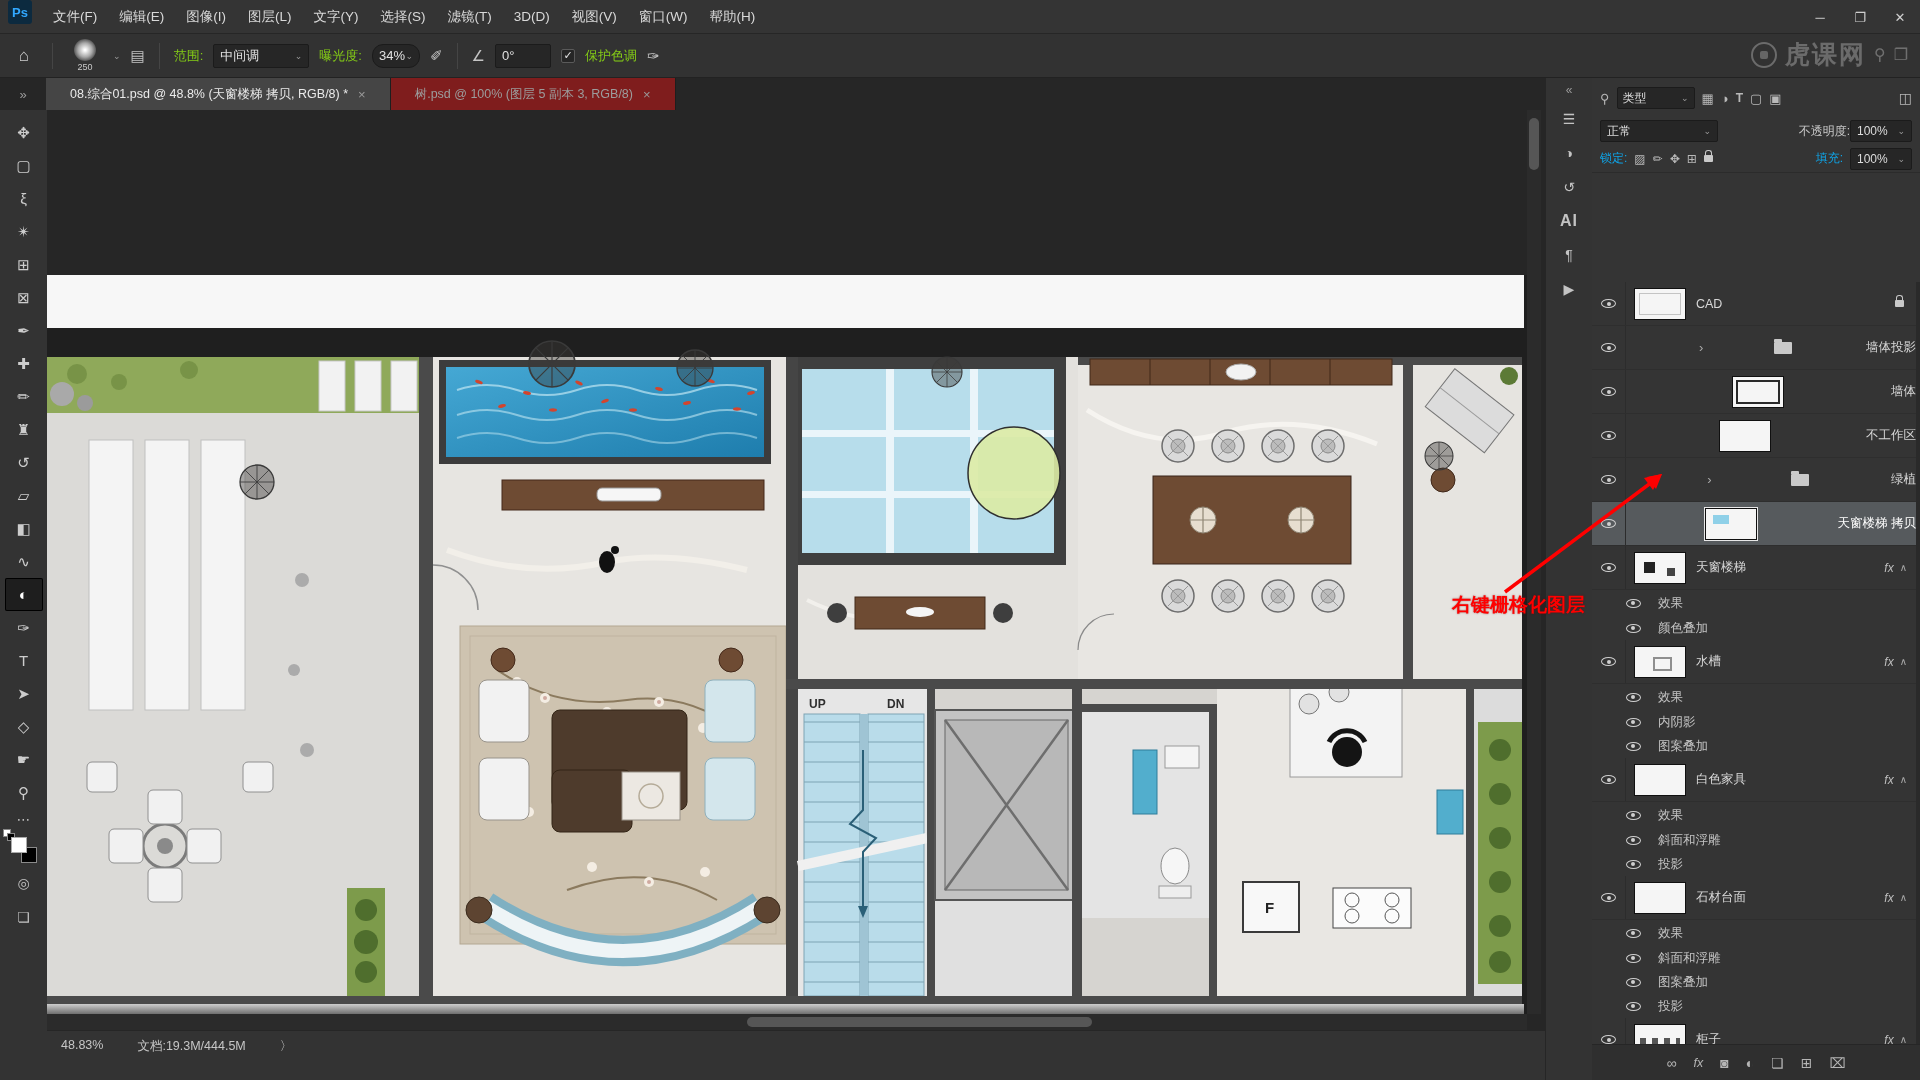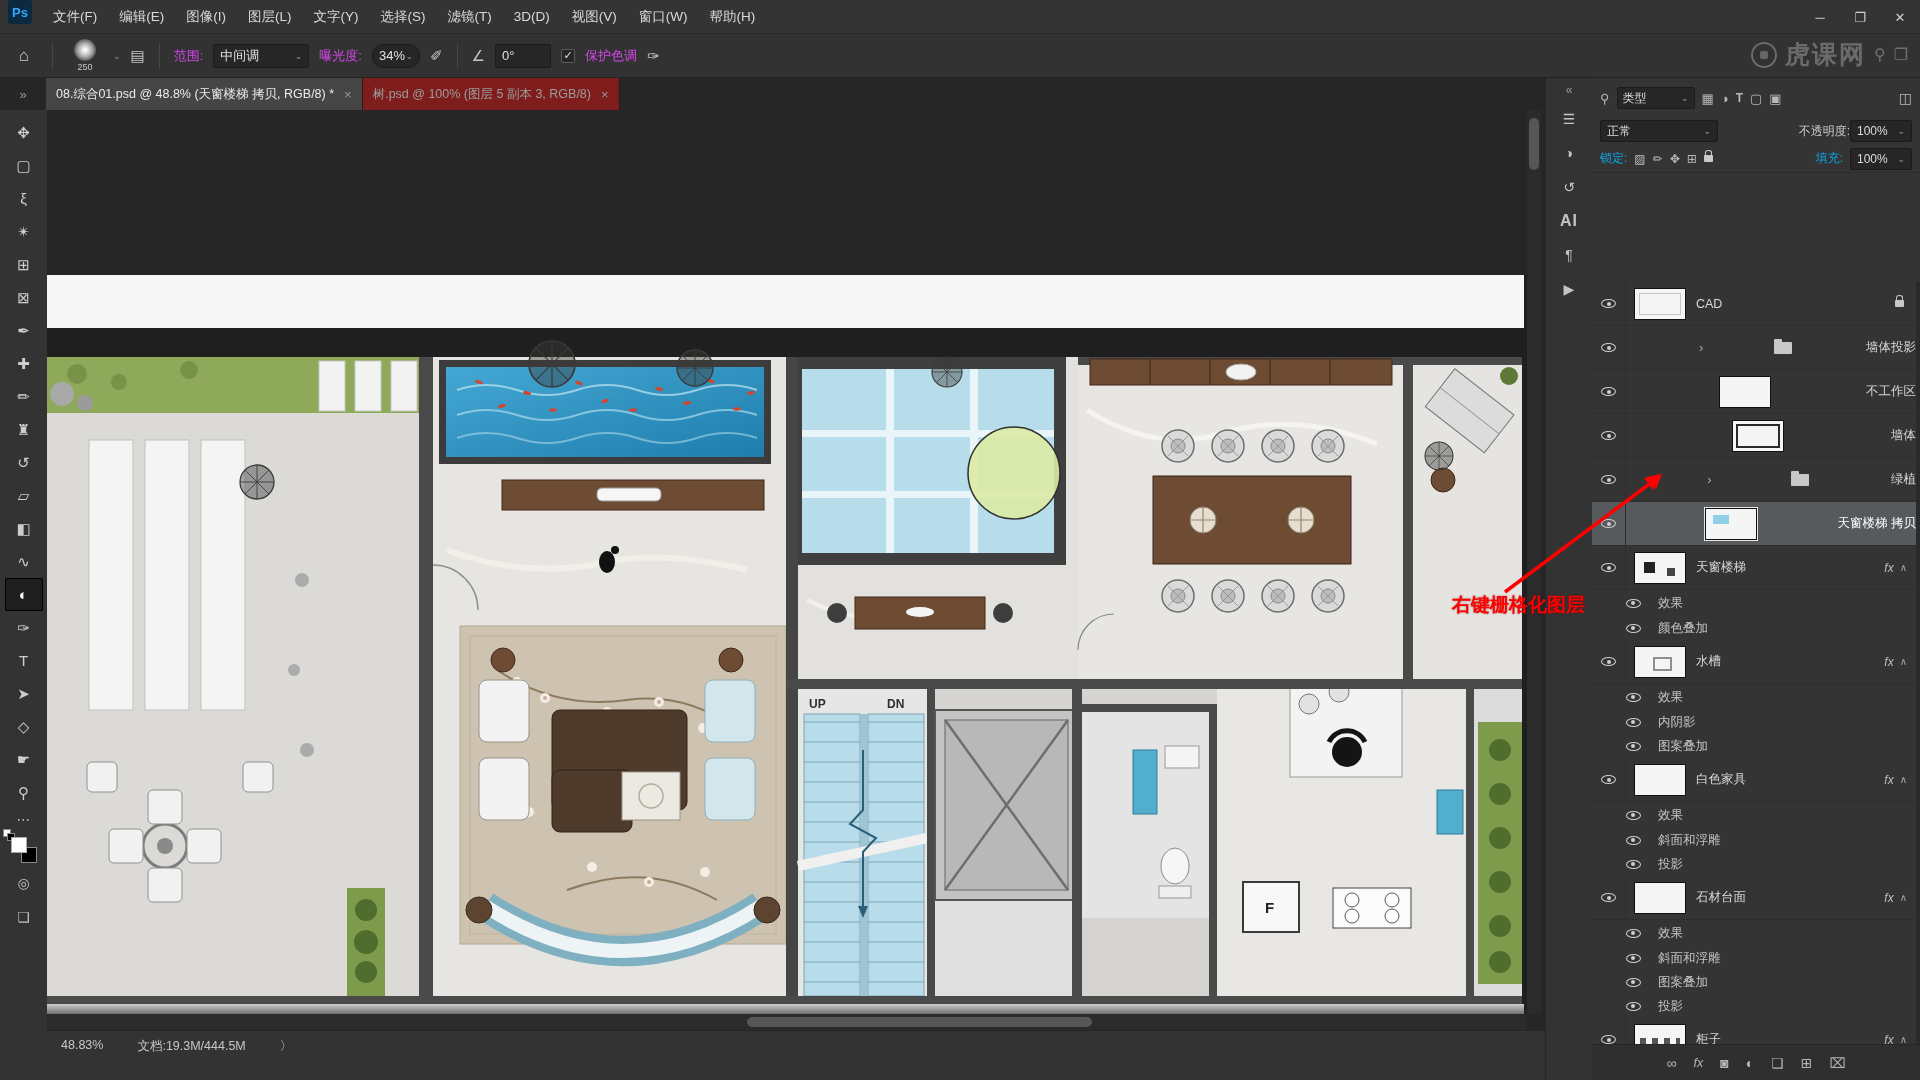--- a/index.html
+++ b/index.html
@@ -14,30 +14,30 @@
   .winbtn{width:40px;height:34px;display:flex;align-items:center;justify-content:center;color:#cfcfcf;font-size:13px;}
 
   
   .optionsbar{position:absolute;left:0;top:34px;width:1920px;height:44px;background:#323232;border-bottom:1px solid #222;display:flex;align-items:center;gap:10px;padding-left:10px;}
   .optsep{width:1px;height:26px;background:#454545;margin:0 4px;}
   .homeicon{font-size:17px;color:#cfcfcf;width:28px;text-align:center;}
   .brushpreset{display:flex;flex-direction:column;align-items:center;width:36px;}
   .brushdot{width:22px;height:22px;border-radius:50%;background:radial-gradient(circle,#ffffff 5%,#a9a9a9 45%,#3a3a3a 80%);}
   .brushsize{font-size:9px;color:#c9c9c9;margin-top:1px;}
   .chev{color:#9a9a9a;font-size:9px;}
-  .optlabel{color:#d946ef;font-size:13px;}
+  .optlabel{color:#84cc16;font-size:13px;}
   .optselect{height:24px;background:#262626;border:1px solid #1b1b1b;border-radius:2px;display:flex;align-items:center;justify-content:space-between;padding:0 6px;color:#e0e0e0;}
   .w96{width:96px;}.w70{width:48px;border-radius:11px;}.w56{width:56px;}
   .opticon{font-size:15px;color:#c5c5c5;}
   .checkbox{width:14px;height:14px;background:#262626;border:1px solid #5a5a5a;border-radius:2px;display:flex;align-items:center;justify-content:center;font-size:11px;color:#e5e5e5;}
 
   
   .tabbar{position:absolute;left:0;top:78px;width:1545px;height:32px;background:#262626;display:flex;align-items:flex-end;}
   .tb-collapse{width:46px;text-align:center;color:#9a9a9a;font-size:13px;line-height:30px;}
-  .doctab{height:32px;display:flex;align-items:center;padding:0 10px;font-size:12.5px;border-right:1px solid #1e1e1e;white-space:nowrap;}
+  .doctab{height:32px;display:flex;align-items:center;padding:0 24px;font-size:12.5px;border-right:1px solid #1e1e1e;white-space:nowrap;}
   .doctab.active{background:#454545;color:#eaeaea;}
   .doctab.inactive{background:#7f1d1d;color:#9c9c9c;}
   .tabclose{margin-left:10px;color:#9a9a9a;font-size:13px;}
 
   
   .lefttools{position:absolute;left:0;top:110px;width:47px;bottom:0;background:#333333;display:flex;flex-direction:column;align-items:center;padding-top:6px;}
   .tool{width:38px;height:33px;display:flex;align-items:center;justify-content:center;color:#cdcdcd;font-size:15px;border-radius:2px;}
   .tool.sel{background:#1e1e1e;color:#ffffff;box-shadow:inset 0 0 0 1px #000;}
   .tool-more{color:#bdbdbd;font-size:14px;margin-top:2px;}
   .swatches{position:relative;width:26px;height:26px;margin-top:10px;}
@@ -559,29 +559,29 @@
             <span class="eye"></span>
           </span>
         <span class="gchev">›</span>
         <span class="folder"></span>
         <span class="lname">墙体投影</span>
       </div>
       <div class="lrow main">
         <span class="eyecell">
             <span class="eye"></span>
           </span>
+        <span class="th th-wall"></span>
+        <span class="lname">墙体</span>
+      </div>
+      <div class="lrow main">
+        <span class="eyecell">
+            <span class="eye"></span>
+          </span>
         <span class="th"></span>
         <span class="lname">不工作区</span>
-      </div>
-      <div class="lrow main">
-        <span class="eyecell">
-            <span class="eye"></span>
-          </span>
-        <span class="th th-wall"></span>
-        <span class="lname">墙体</span>
       </div>
       <div class="lrow main">
         <span class="eyecell">
             <span class="eye"></span>
           </span>
         <span class="gchev">›</span>
         <span class="folder"></span>
         <span class="lname">绿植</span>
       </div>
       <div class="lrow main selected">

